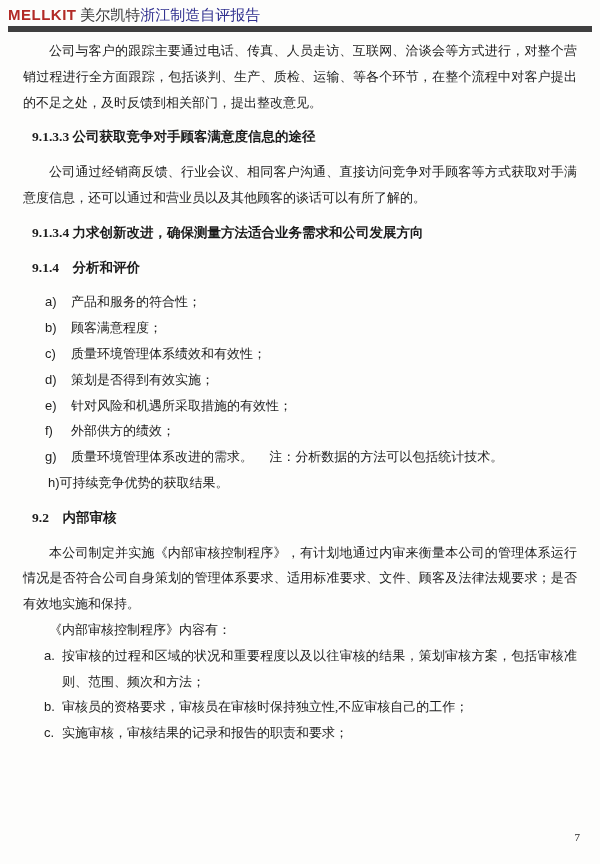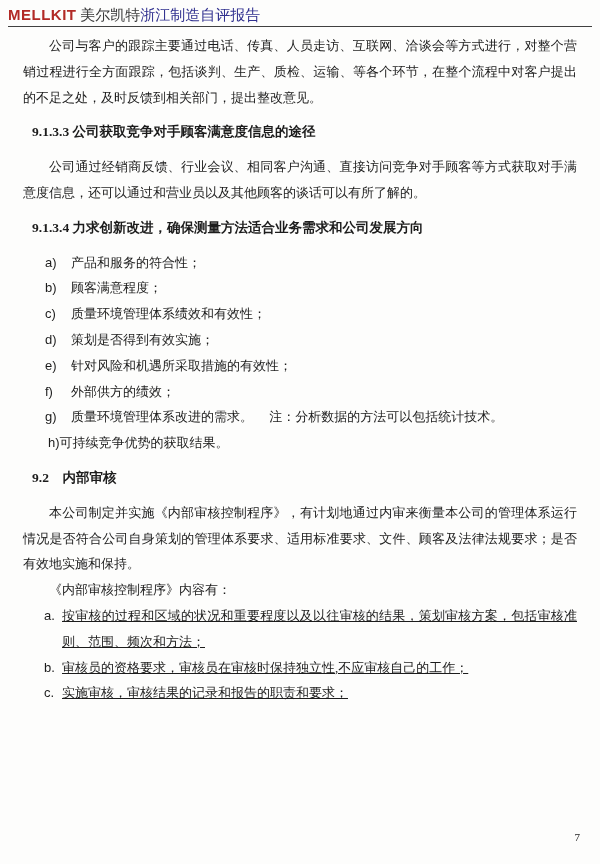--- a/index.html
+++ b/index.html
@@ -13,21 +13,21 @@
     padding: 7px 23px 0 23px;
     font-family: "Liberation Serif", "DejaVu Serif", serif;
     color: #1c1c1c;
     overflow: hidden;
   }
   .doc-header {
     margin: 0 -15px;
     font-size: 15px;
     line-height: 16px;
     padding-bottom: 3px;
-    border-bottom: 1px solid #404040;
+    border-bottom: 6px solid #404040;
     white-space: nowrap;
   }
   .doc-header .brand {
     color: #b22a26;
     font-family: "Liberation Sans", "DejaVu Sans", sans-serif;
     font-weight: bold;
     letter-spacing: 0.5px;
   }
   .doc-header .company { color: #3a3a3a; }
   .doc-header .doc-title { color: #31318f; }
@@ -56,21 +56,21 @@
   }
   .eval-item .item-text { flex: 1; }
   .h-item { margin-left: 25px; }
   .h-item .marker-inline { font-family: "Liberation Sans", "DejaVu Sans", sans-serif; }
   .audit-item { display: flex; }
   .audit-item .marker {
     flex: 0 0 18px;
     margin-left: 21px;
     font-family: "Liberation Sans", "DejaVu Sans", sans-serif;
   }
-  .audit-item .item-text { flex: 1; text-align: justify; text-decoration: underline; }
+  .audit-item .item-text { flex: 1; text-align: justify; }
   .page-number {
     position: absolute;
     right: 20px;
     top: 831px;
     font-size: 11px;
     color: #222;
   }
 </style>
 </head>
 <body>
@@ -85,20 +85,21 @@
 
     <p class="para first-para">公司与客户的跟踪主要通过电话、传真、人员走访、互联网、洽谈会等方式进行，对整个营销过程进行全方面跟踪，包括谈判、生产、质检、运输、等各个环节，在整个流程中对客户提出的不足之处，及时反馈到相关部门，提出整改意见。</p>
 
     <h3 class="heading">9.1.3.3 公司获取竞争对手顾客满意度信息的途径</h3>
 
     <p class="para">公司通过经销商反馈、行业会议、相同客户沟通、直接访问竞争对手顾客等方式获取对手满意度信息，还可以通过和营业员以及其他顾客的谈话可以有所了解的。</p>
 
     <h3 class="heading">9.1.3.4 力求创新改进，确保测量方法适合业务需求和公司发展方向</h3>
 
 
+    <h3 class="heading">9.1.4　分析和评价</h3>
 
 
     <div class="eval-item">
       <span class="marker">a)</span>
       <span class="item-text">产品和服务的符合性；</span>
     </div>
     <div class="eval-item">
       <span class="marker">b)</span>
       <span class="item-text">顾客满意程度；</span>
     </div>

